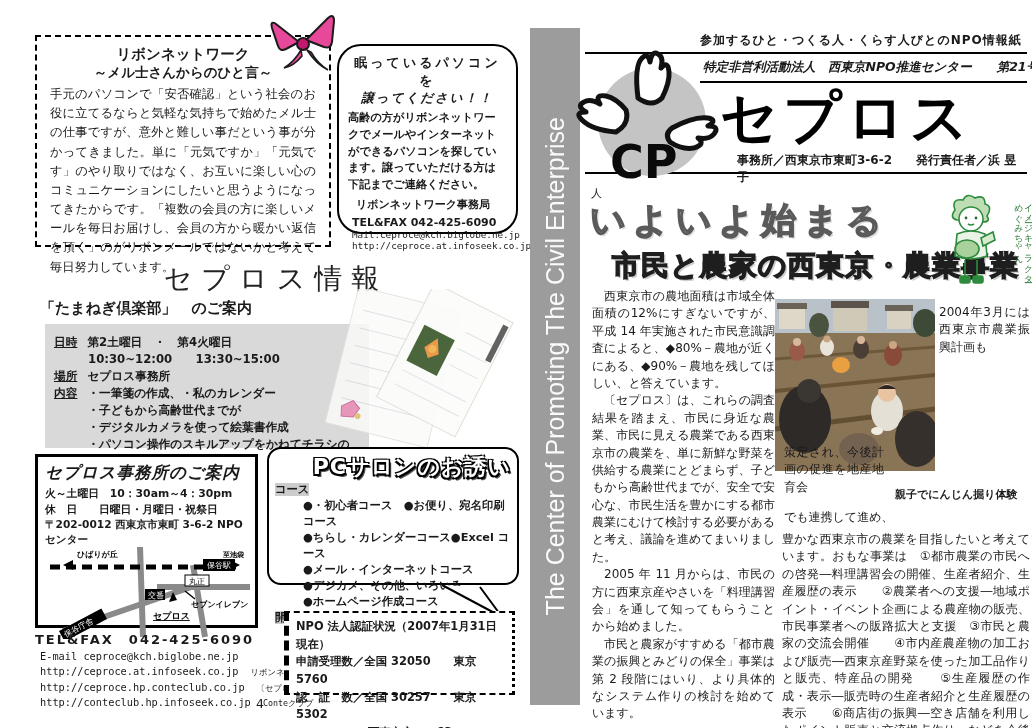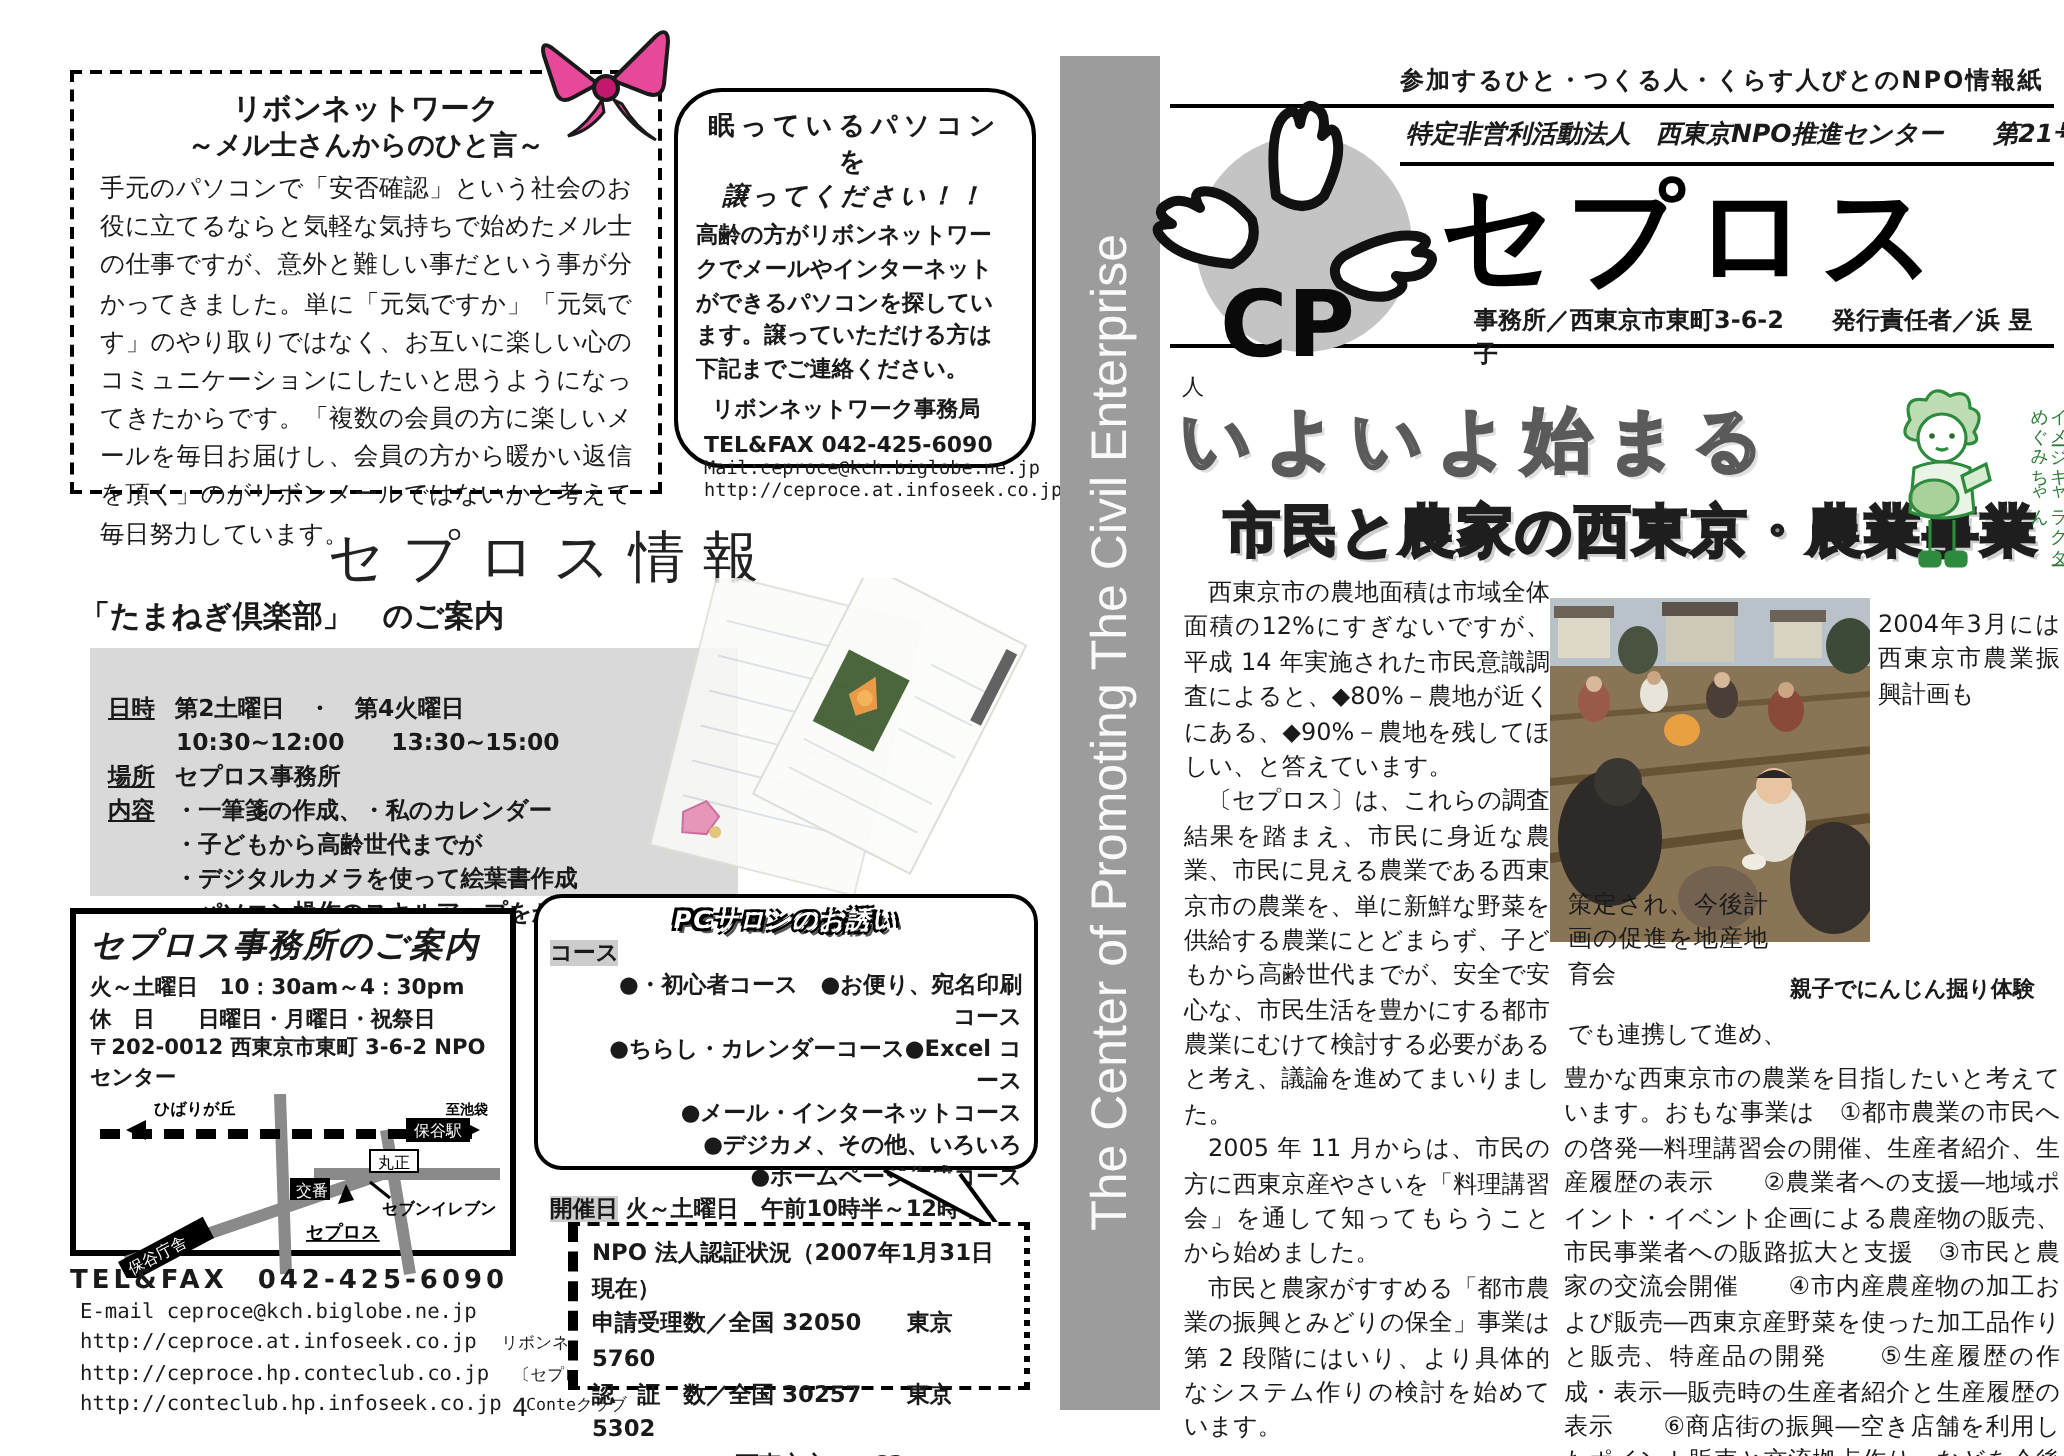--- a/index.html
+++ b/index.html
@@ -35,21 +35,21 @@
   .sec-header { left:30px; top:260px; width:492px; height:36px; display:flex; align-items:center;flex-direction:column; }
   .gbar { height:13px; }
   .gbar.l { background:linear-gradient(to right,#1a1a1a,#f0f0f0); clip-path:polygon(0 0,100% 28%,100% 72%,0 100%); }
   .gbar.r { background:linear-gradient(to left,#1a1a1a,#f0f0f0); clip-path:polygon(0 28%,100% 0,100% 100%,0 72%); }
   .sec-title { font-size:28px; letter-spacing:9px; color:#222; white-space:nowrap; padding:0 8px; font-weight:500; }
 
   .onion-title { left:40px; top:299px; font-size:15px; font-weight:bold; }
 
   .onion-box {
     left:45px; top:324px; width:324px; height:124px; background:#d9d9d9;
-    padding:22px 9px; font-size:11.7px; font-weight:bold; line-height:1.45;
+    padding:10px 9px; font-size:11.7px; font-weight:bold; line-height:1.45;
   }
   .onion-box .row { display:flex; }
   .onion-box .lbl { text-decoration:underline; margin-right:10px; white-space:nowrap; }
   .onion-box .sub { margin-left:34px; }
   .onion-box .item { text-indent:-11px; padding-left:11px; }
 
   .stationery { left:312px; top:289px; width:208px; height:162px; }
 
   .office-box {
     left:35px; top:454px; width:223px; height:174px;
@@ -61,27 +61,26 @@
 
   .tel-line { left:35px; top:631px; font-size:13px; font-weight:bold; letter-spacing:2px; }
   .contact { left:40px; top:649px; font-family:"DejaVu Sans Mono", monospace; font-size:10.3px; line-height:1.5; }
   .contact .note { font-size:8.3px; margin-left:6px; }
 
   .salon {
     left:267px; top:447px; width:252px; height:138px;
     border:2px solid #000; border-radius:14px; padding:3px 6px; background:#fff;
   }
   .salon .t {
-    text-align:center; font-size:12px; font-weight:bold; letter-spacing:1px; color:#fff;
+    text-align:right; font-size:22px; font-weight:bold; letter-spacing:1px; color:#fff;
     text-shadow:-1.5px -1.5px 0 #000, 1.5px -1.5px 0 #000, -1.5px 1.5px 0 #000, 1.5px 1.5px 0 #000, 2.5px 2.5px 0 #555;
-    font-style:italic;
   }
   .salon .ln { font-size:11.3px; font-weight:bold; line-height:1.42; }
   .salon .hl { background:#cccccc; }
-  .salon .ind { margin-left:28px;text-align:right; }
+  .salon .ind { margin-left:28px; }
   .salon .ind2 { margin-left:108px; }
   .salon .note { text-align:center; font-size:11.3px; font-weight:bold; }
   .salon-tail { left:440px; top:583px; width:70px; height:40px; }
 
   .npo-box {
     left:284px; top:611px; width:231px; height:84px;
     border-top:2px dashed #000; border-bottom:2px dashed #000;
     border-left:5px dashed #000; border-right:3px dotted #000;
     padding:5px 7px; font-size:11.4px; font-weight:bold; line-height:1.55; background:#fff;
   }

